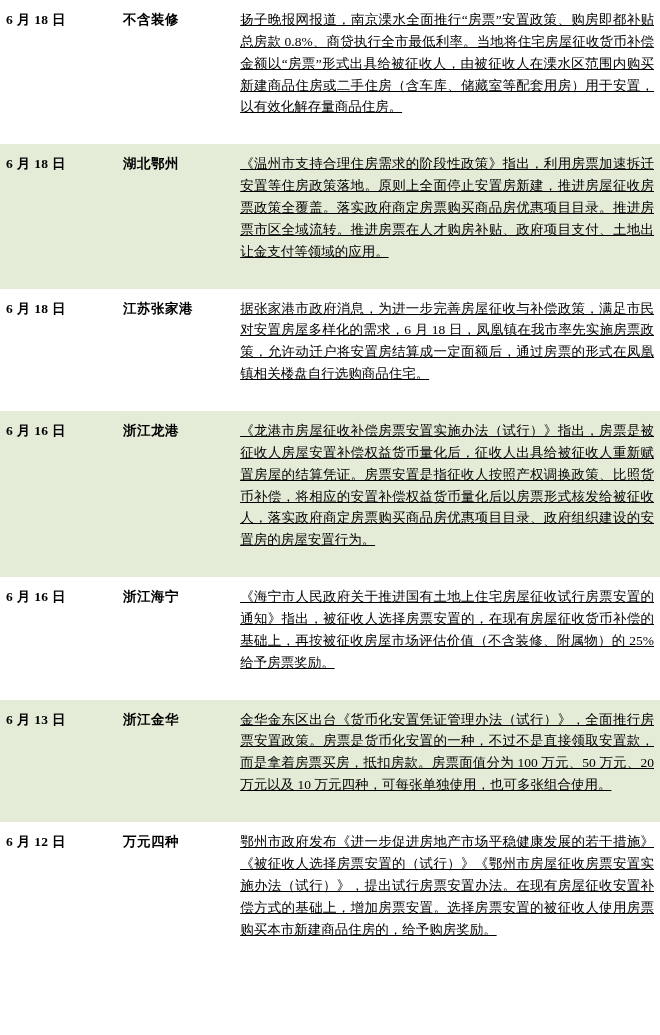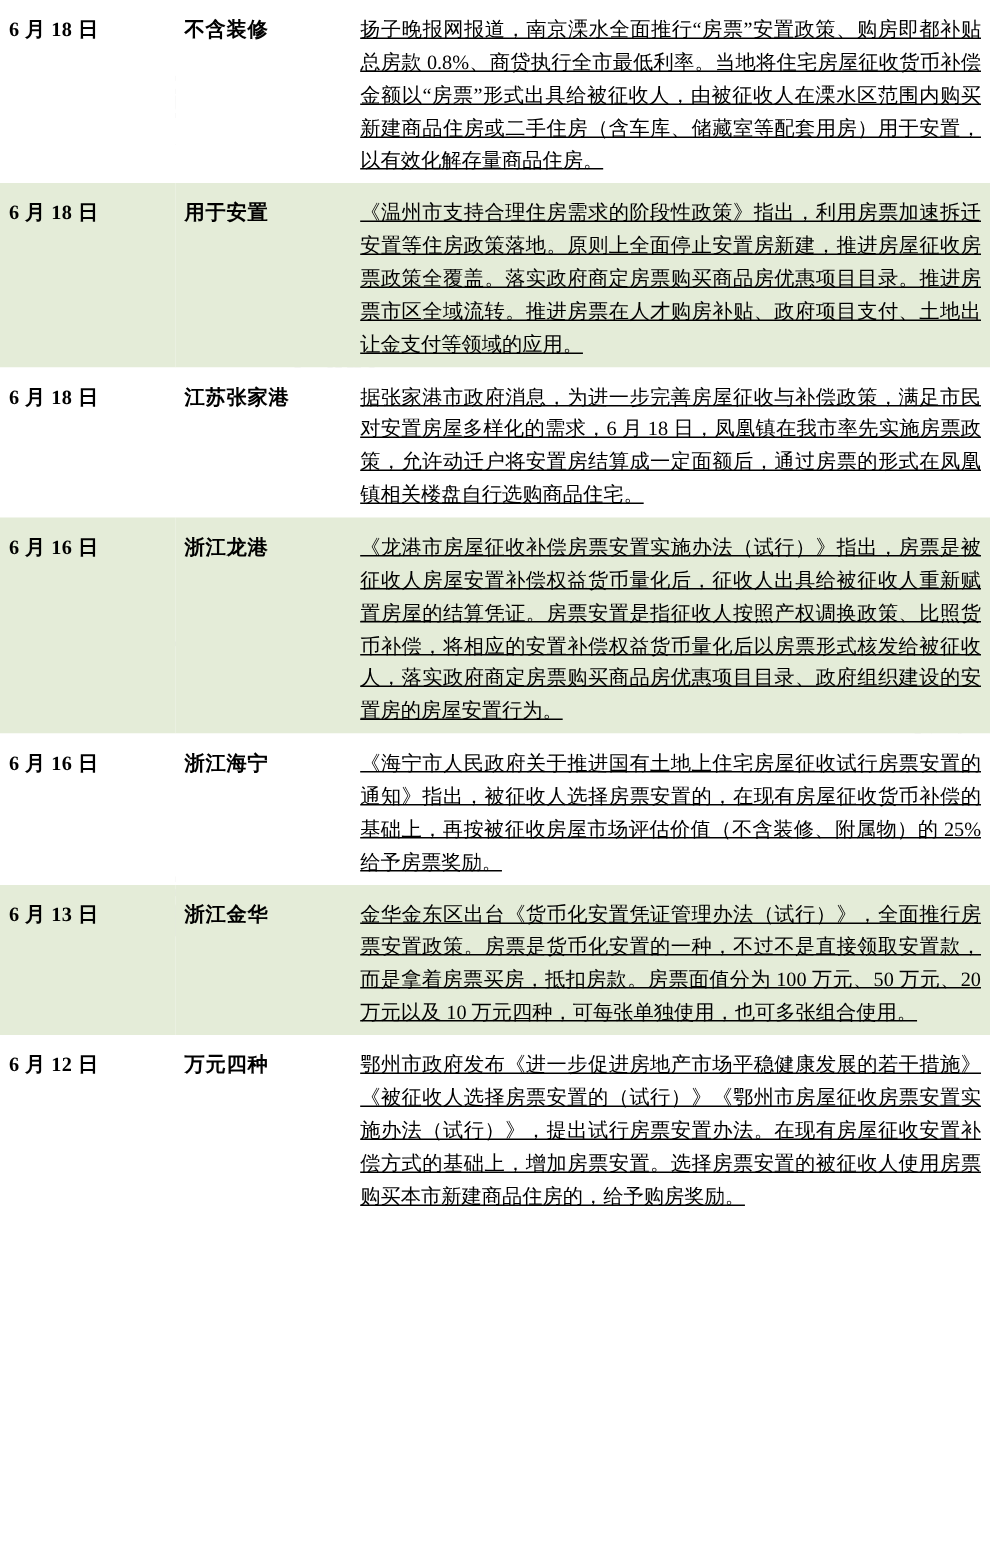--- a/index.html
+++ b/index.html
@@ -27,21 +27,21 @@
     z-index: 2;
   }
   table.doc-table tr.row-alt {
     background: #e4ecd8;
   }
   table.doc-table tr.row-plain {
     background: #ffffff;
   }
   table.doc-table td {
     vertical-align: top;
-    padding: 9px 6px 4px 6px;
+    padding: 9px 6px 26px 6px;
     font-size: 13.5px;
     line-height: 1.62;
     border: none;
   }
   td.col-date {
     width: 104px;
     padding-left: 22px;
     font-weight: bold;
     white-space: nowrap;
     letter-spacing: 0.3px;
@@ -132,21 +132,21 @@
 
   <table class="doc-table">
     <tbody id="table-body">
         <tr class="row-plain">
           <td class="col-date">6 月 18 日</td>
           <td class="col-place">不含装修</td>
           <td class="col-desc">扬子晚报网报道，南京溧水全面推行“房票”安置政策、购房即都补贴总房款 0.8%、商贷执行全市最低利率。当地将住宅房屋征收货币补偿金额以“房票”形式出具给被征收人，由被征收人在溧水区范围内购买新建商品住房或二手住房（含车库、储藏室等配套用房）用于安置，以有效化解存量商品住房。</td>
         </tr>
         <tr class="row-alt">
           <td class="col-date">6 月 18 日</td>
-          <td class="col-place">用于安置</td>
+          <td class="col-place">湖北鄂州</td>
           <td class="col-desc">《温州市支持合理住房需求的阶段性政策》指出，利用房票加速拆迁安置等住房政策落地。原则上全面停止安置房新建，推进房屋征收房票政策全覆盖。落实政府商定房票购买商品房优惠项目目录。推进房票市区全域流转。推进房票在人才购房补贴、政府项目支付、土地出让金支付等领域的应用。</td>
         </tr>
         <tr class="row-plain">
           <td class="col-date">6 月 18 日</td>
           <td class="col-place">江苏张家港</td>
           <td class="col-desc">据张家港市政府消息，为进一步完善房屋征收与补偿政策，满足市民对安置房屋多样化的需求，6 月 18 日，凤凰镇在我市率先实施房票政策，允许动迁户将安置房结算成一定面额后，通过房票的形式在凤凰镇相关楼盘自行选购商品住宅。</td>
         </tr>
         <tr class="row-alt">
           <td class="col-date">6 月 16 日</td>
           <td class="col-place">浙江龙港</td>

